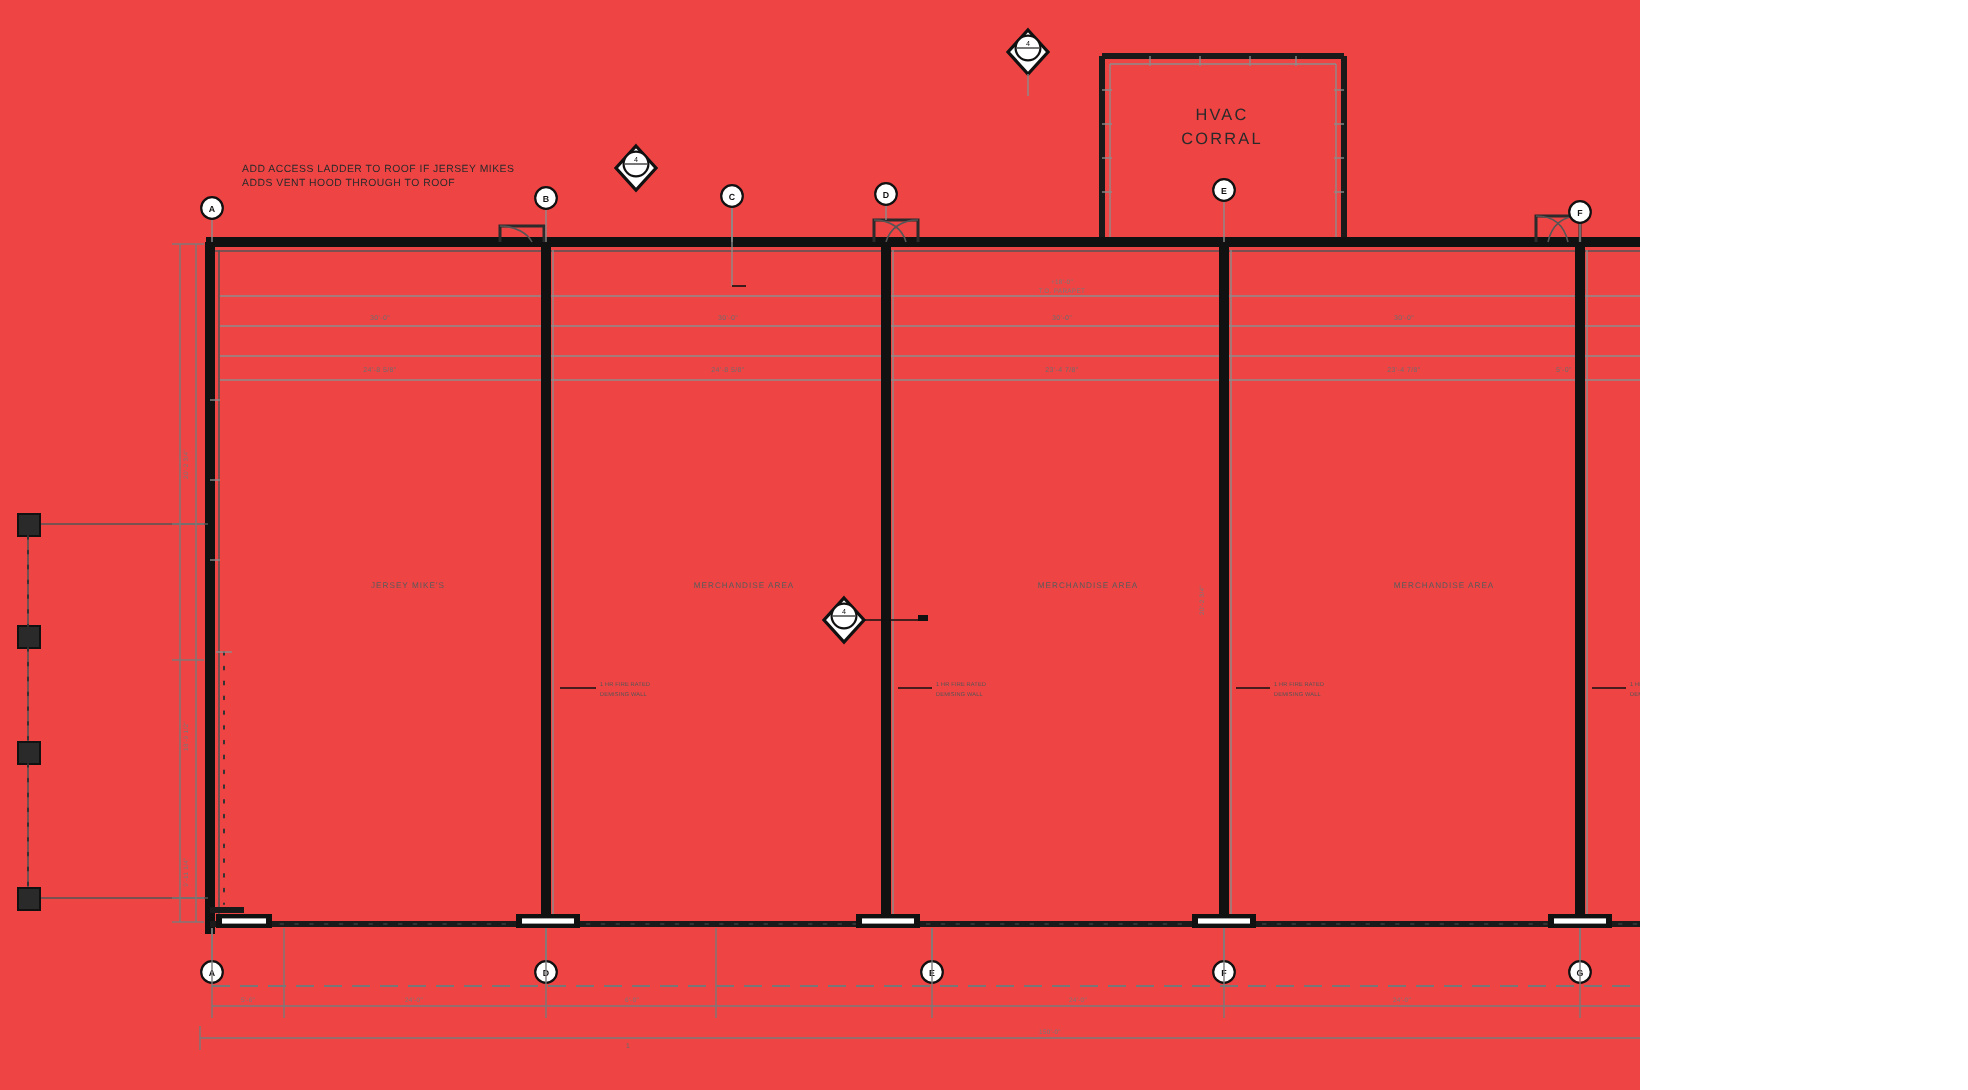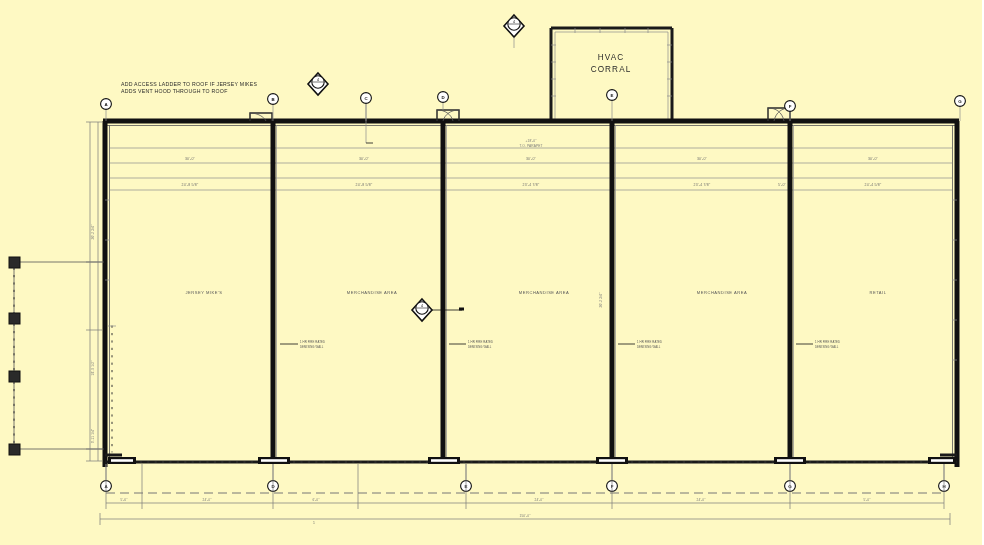--- a/index.html
+++ b/index.html
@@ -3,23 +3,23 @@
 <meta charset="utf-8">
 <title>Floor Plan</title>
 <style>
   html,body{margin:0;padding:0;background:#ffffff;}
   body{
     font-family:"Liberation Sans", sans-serif;
     -webkit-font-smoothing:antialiased;
   }
   #sheet{
     position:relative;
-    width:982px;
+    width:820px;
     height:545px;
-    background:#fef9c3;
+    background:#ef4444;
     overflow:hidden;
   }
   svg#plan{
     position:absolute;
     left:0; top:0;
     width:984px;
     height:545px;
     display:block;
   }
   

